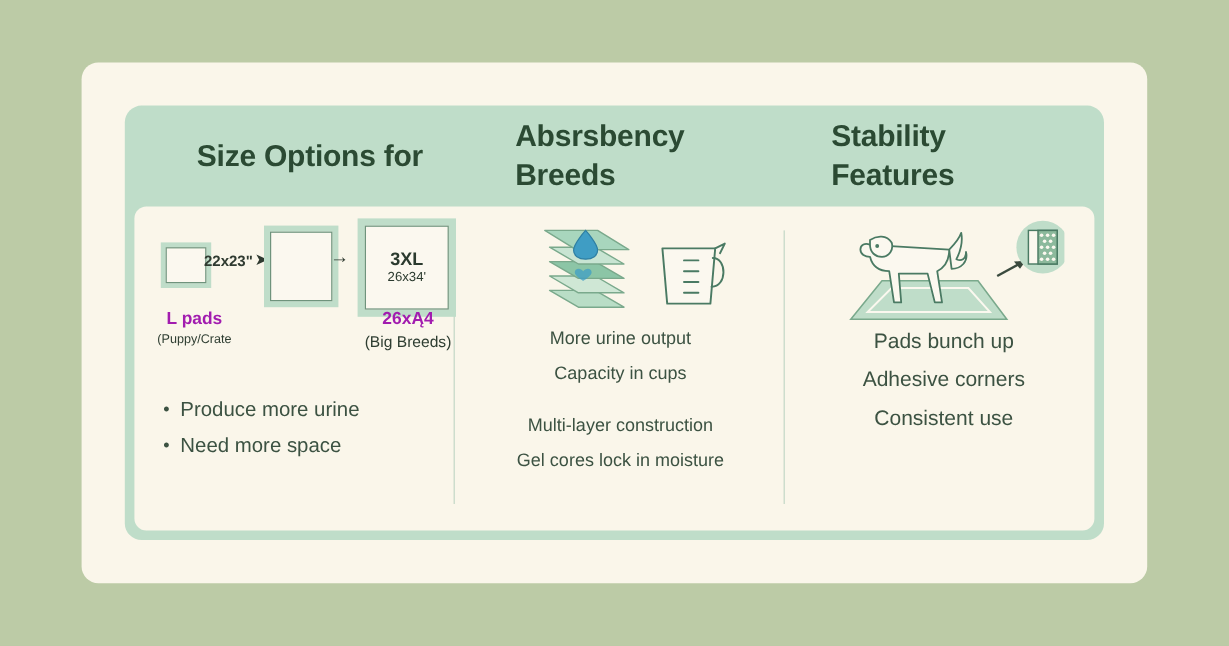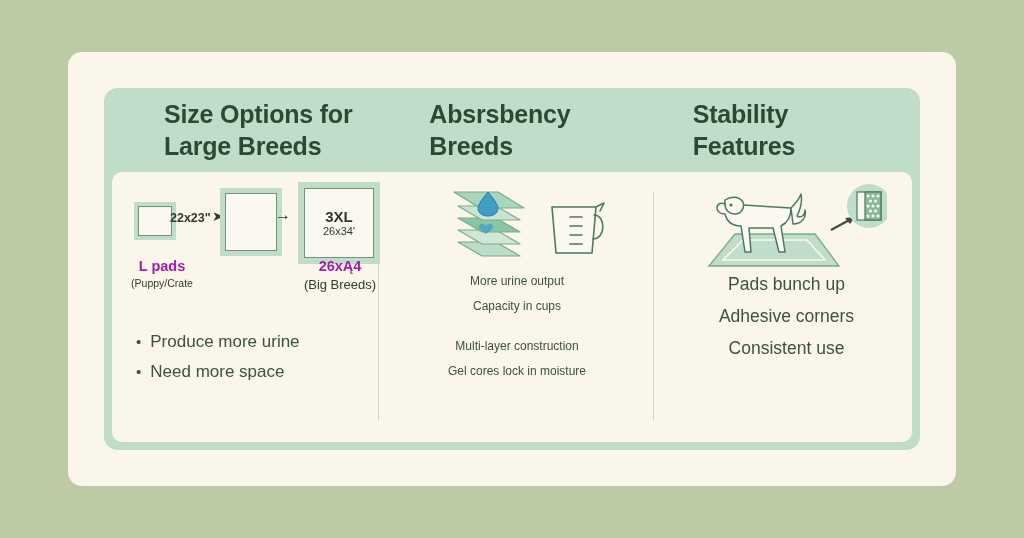--- a/index.html
+++ b/index.html
@@ -91,42 +91,41 @@
   .bullets{margin-top:28px;padding-left:24px;}
   .bullet{
     display:flex;align-items:flex-start;gap:9px;
     font-size:17px;color:#3c5242;margin-bottom:10px;
   }
   .bullet .dot{font-size:15px;line-height:1.35;}
 
   
   .col2{position:absolute;left:386px;top:178px;width:262px;text-align:center;}
   .icon-mid{height:96px;display:flex;align-items:center;justify-content:center;gap:4px;}
-  .c2line{font-size:12px;color:#3c5242;margin-bottom:11px;line-height:1.2;}
+  .c2line{font-size:15px;color:#3c5242;margin-bottom:11px;line-height:1.2;}
   .c2gap{height:14px;}
 
   
   .col3{position:absolute;left:661px;top:178px;width:251px;text-align:center;}
   .icon-right{height:96px;display:flex;align-items:center;justify-content:center;}
   .c3line{font-size:17.5px;color:#3c5242;margin-bottom:11px;line-height:1.2;}
 </style>
 </head>
 <body>
 
 <div class="stage">
 
   <div class="outer-card"></div>
   <div class="mint-panel"></div>
   <div class="content-panel"></div>
 
   <div class="headers">
     <div class="hcol c1">
       <div class="htitle">
         <div>Size Options for</div>
-        <div>Large Breeds</div>
       </div>
     </div>
     <div class="hcol c2">
       <div class="htitle">
         <div>Absrsbency</div>
         <div>Breeds</div>
       </div>
     </div>
     <div class="hcol c3">
       <div class="htitle">

